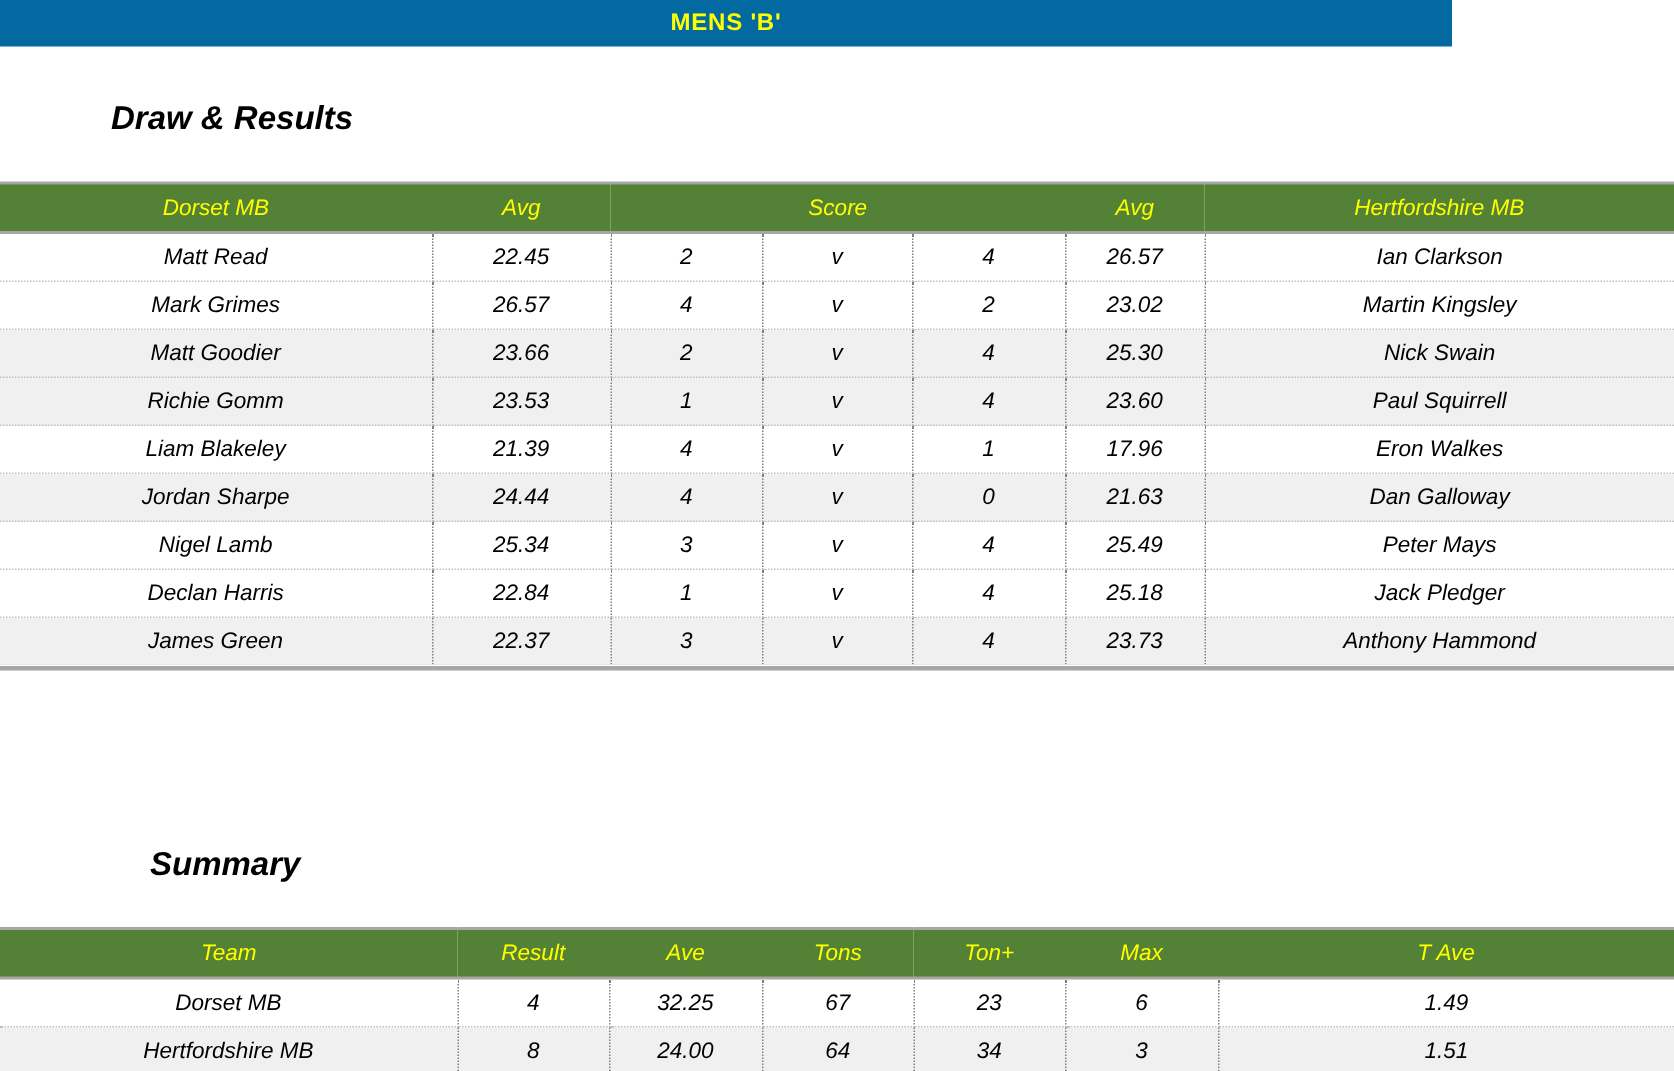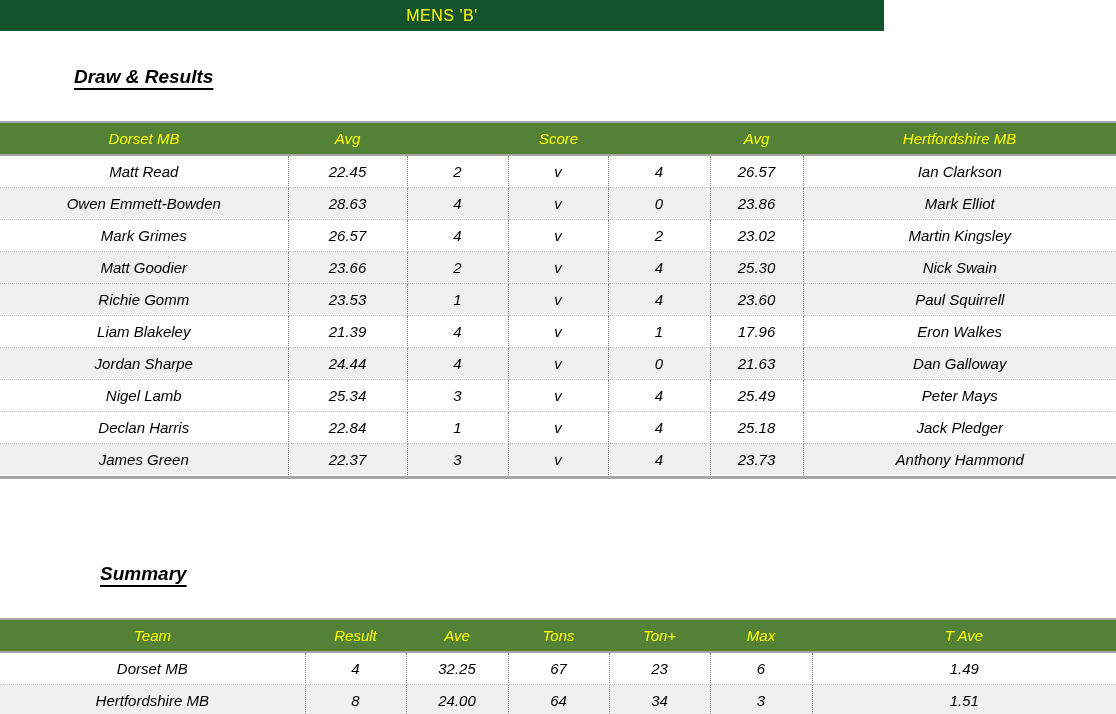--- a/index.html
+++ b/index.html
@@ -11,37 +11,36 @@
     height: 714px;
     background: #FFFFFF;
     font-family: "Liberation Sans", sans-serif;
     color: #000000;
     overflow: hidden;
     position: relative;
   }
 
   
   .banner {
-    width: 884px;
+    width: 968px;
     height: 31px;
-    background: #14532d;
+    background: #0369a1;
     color: #FFFF00;
-    font-weight: normal;
+    font-weight: bold;
     font-size: 16px;
     line-height: 31px;
     text-align: center;
     letter-spacing: 0.5px;
   }
 
   
   .section-heading {
     font-weight: bold;
     font-style: italic;
-    font-size: 19px;
-    text-decoration: underline;
+    font-size: 22px;
     text-underline-offset: 5px;
     text-decoration-thickness: 2px;
     color: #000000;
     display: inline-block;
   }
   .heading-wrap-draw {
     position: absolute;
     left: 74px;
     top: 66px;
   }
@@ -149,29 +148,20 @@
     <tbody id="fixtures-body">
         <tr class="data-row">
           <td class="name-cell">Matt Read</td>
           <td>22.45</td>
           <td>2</td>
           <td>v</td>
           <td>4</td>
           <td>26.57</td>
           <td class="no-vline">Ian Clarkson</td>
         </tr>
-        <tr class="data-row alt">
-          <td class="name-cell">Owen Emmett-Bowden</td>
-          <td>28.63</td>
-          <td>4</td>
-          <td>v</td>
-          <td>0</td>
-          <td>23.86</td>
-          <td class="no-vline">Mark Elliot</td>
-        </tr>
         <tr class="data-row">
           <td class="name-cell">Mark Grimes</td>
           <td>26.57</td>
           <td>4</td>
           <td>v</td>
           <td>2</td>
           <td>23.02</td>
           <td class="no-vline">Martin Kingsley</td>
         </tr>
         <tr class="data-row alt">

